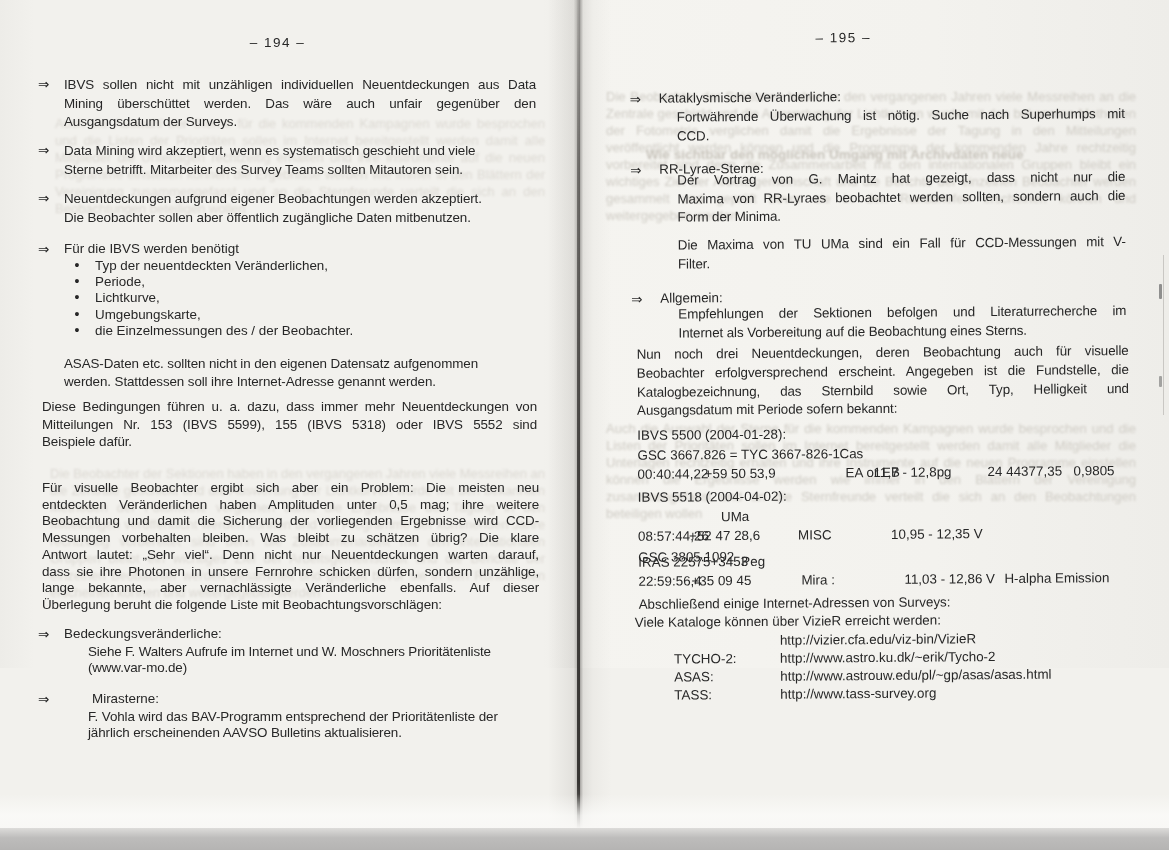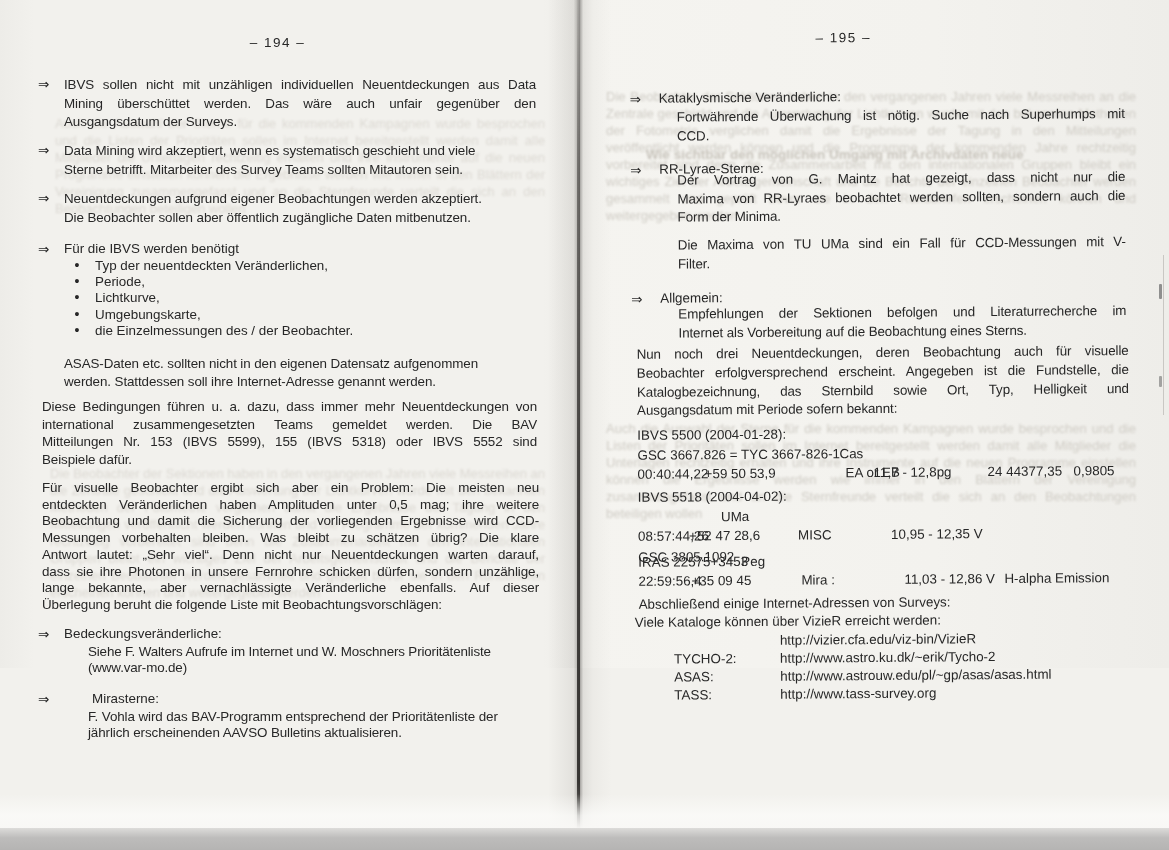--- a/index.html
+++ b/index.html
@@ -95,21 +95,20 @@
           </div>
       </div>
 
       <div class="para nojust" style="left:64px;top:355px;width:470px;line-height:18px;">
           <div class="jline">ASAS-Daten etc. sollten nicht in den eigenen Datensatz aufgenommen</div>
           <div class="jline lastline">werden. Stattdessen soll ihre Internet-Adresse genannt werden.</div>
         </div>
 
       <div class="para" style="left:42px;top:398px;width:495px;line-height:17.6px;">
           <div class="jline">Diese Bedingungen führen u. a. dazu, dass immer mehr Neuentdeckungen von</div>
-          <div class="jline">international zusammengesetzten Teams gemeldet werden. Die BAV</div>
           <div class="jline">Mitteilungen Nr. 153 (IBVS 5599), 155 (IBVS 5318) oder IBVS 5552 sind</div>
           <div class="jline lastline">Beispiele dafür.</div>
         </div>
 
       <div class="para" style="left:42px;top:480px;width:497px;line-height:16.7px;">
           <div class="jline">Für visuelle Beobachter ergibt sich aber ein Problem: Die meisten neu</div>
           <div class="jline">entdeckten Veränderlichen haben Amplituden unter 0,5 mag; ihre weitere</div>
           <div class="jline">Beobachtung und damit die Sicherung der vorliegenden Ergebnisse wird CCD-</div>
           <div class="jline">Messungen vorbehalten bleiben. Was bleibt zu schätzen übrig? Die klare</div>
           <div class="jline">Antwort lautet: „Sehr viel“. Denn nicht nur Neuentdeckungen warten darauf,</div>

